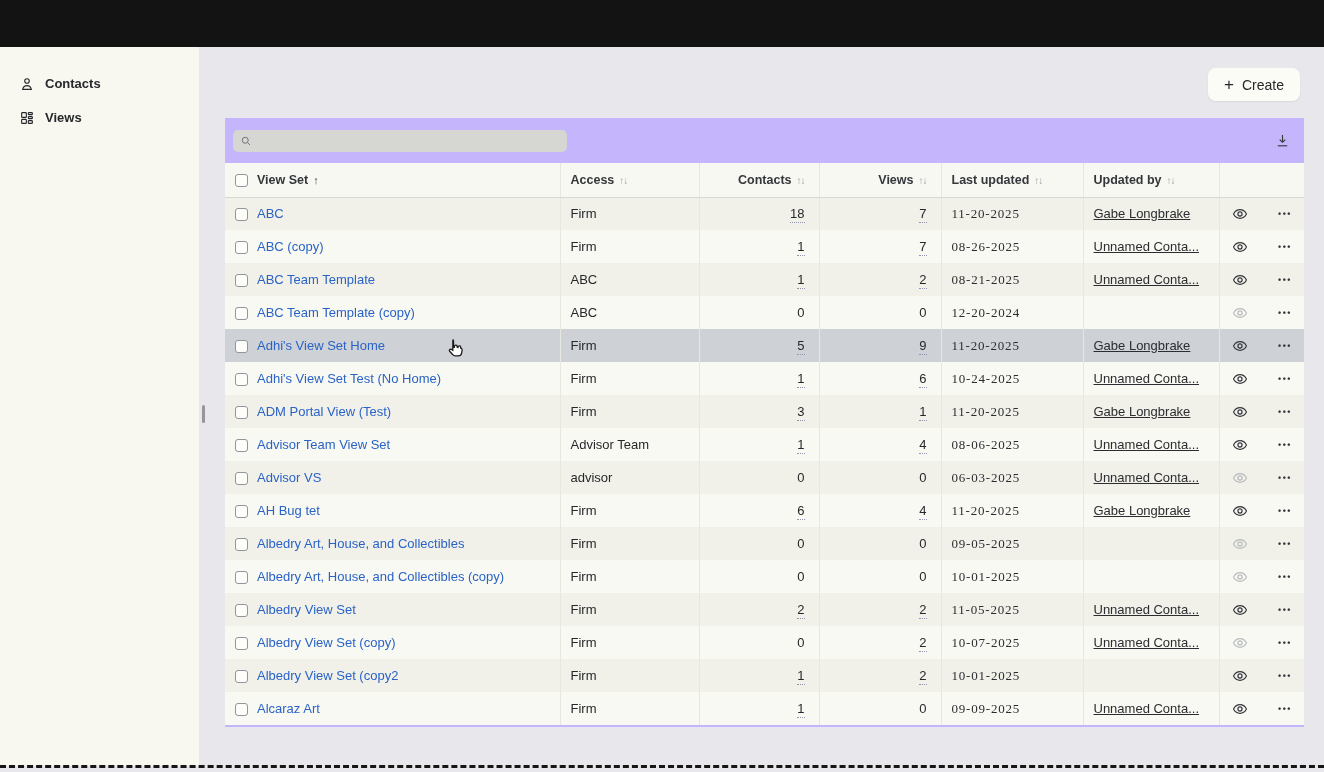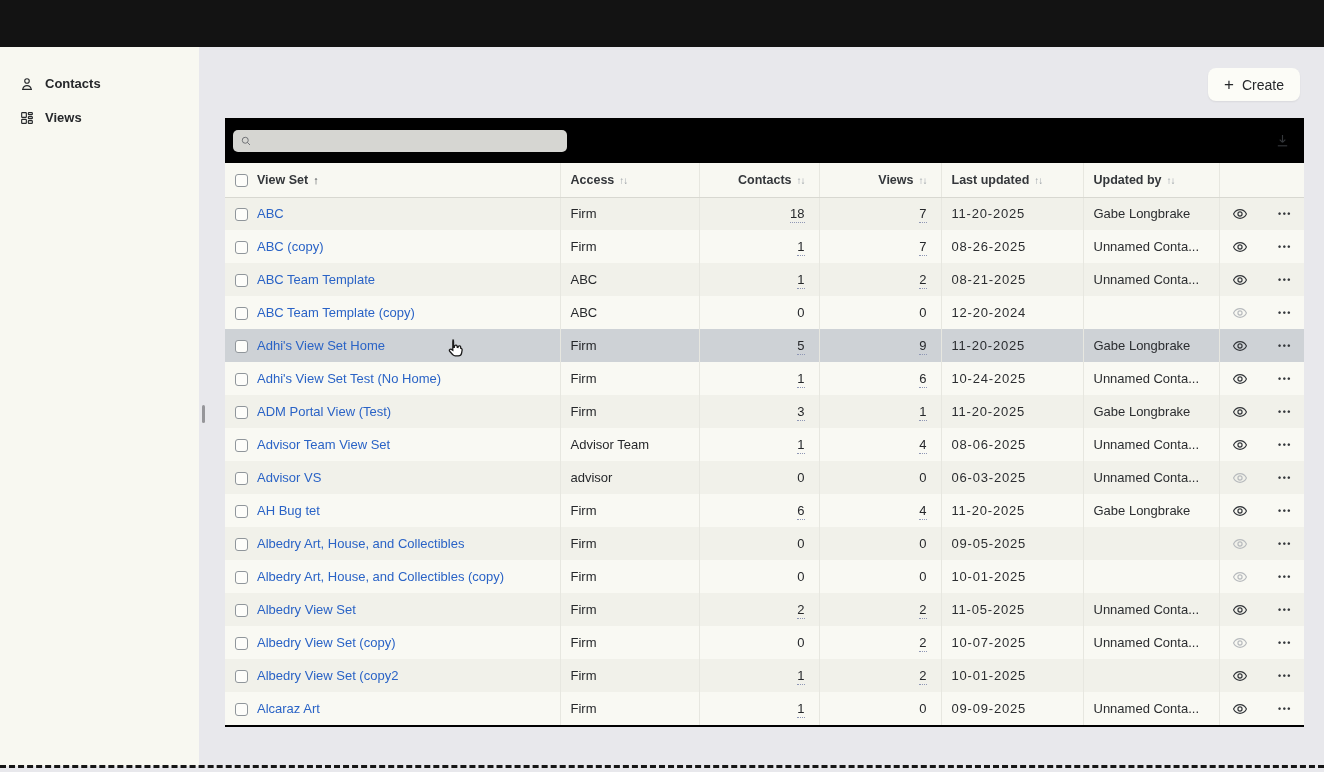--- a/index.html
+++ b/index.html
@@ -45,21 +45,21 @@
     background:#fcfcf7; border:none; border-radius:8px;
     height:33px; padding:0 16px; font-size:14px; color:#26282b;
     display:flex; align-items:center; gap:8px; cursor:pointer;
     box-shadow:0 1px 2px rgba(0,0,0,0.07); margin-top:4px;
     font-family:"Liberation Sans", sans-serif;
   }
   .create-btn .plus { font-size:17px; font-weight:400; }
 
   
   .card {
-    margin-left:26px; width:1079px; background:#000000;
+    margin-left:26px; width:1079px; background:#c4b5fd;
     height:609px; overflow:hidden;
   }
   .toolbar { height:45px; display:flex; align-items:center; padding:0 14px 0 8px; }
   .search-box {
     width:334px; height:22px; background:#d6d6d2; border-radius:5px;
     display:flex; align-items:center; padding:0 7px; gap:5px;
   }
   .search-box svg { width:12px; height:12px; stroke:#66696d; fill:none; stroke-width:1.8; flex-shrink:0; }
   .search-box input {
     border:none; background:transparent; outline:none; width:100%;
@@ -89,22 +89,22 @@
   tbody tr:nth-child(even) { background:#f9f9f3; }
   tbody tr.highlight { background:#ced2d6; }
   .cb {
     display:inline-block; width:13px; height:13px; border:1.5px solid #90969b;
     border-radius:3px; background:#fdfdfa; vertical-align:middle;
     margin-right:9px; flex-shrink:0; cursor:pointer;
   }
   a.vs-link { color:#2a63c6; text-decoration:none; cursor:pointer; overflow:hidden; text-overflow:ellipsis; }
   .numv { color:#26282b; }
   .numv.lnk { border-bottom:1.5px dotted #8f97b5; padding-bottom:1px; cursor:pointer; }
-  td.date { letter-spacing:0.8px; color:#2b2d30; }
-  td.upd { color:#2b2d30; }
+  td.date { letter-spacing:0.8px; color:#2b2d30;font-family:Liberation Serif, serif; }
+  td.upd { color:#2b2d30;text-decoration:underline; }
   td.act { padding:0 12px; }
   .act-wrap { display:flex; align-items:center; justify-content:space-between; }
   .eye { display:inline-flex; cursor:pointer; color:#34373b; }
   .eye.dim { color:#b8bbbe; }
   .eye svg { width:16px; height:16px; }
   .dots { font-size:9px; letter-spacing:1.5px; font-weight:700; color:#34373b; cursor:pointer; }
 
   
   .pagination {
     position:absolute; left:0; right:0; top:680px; height:39px;

